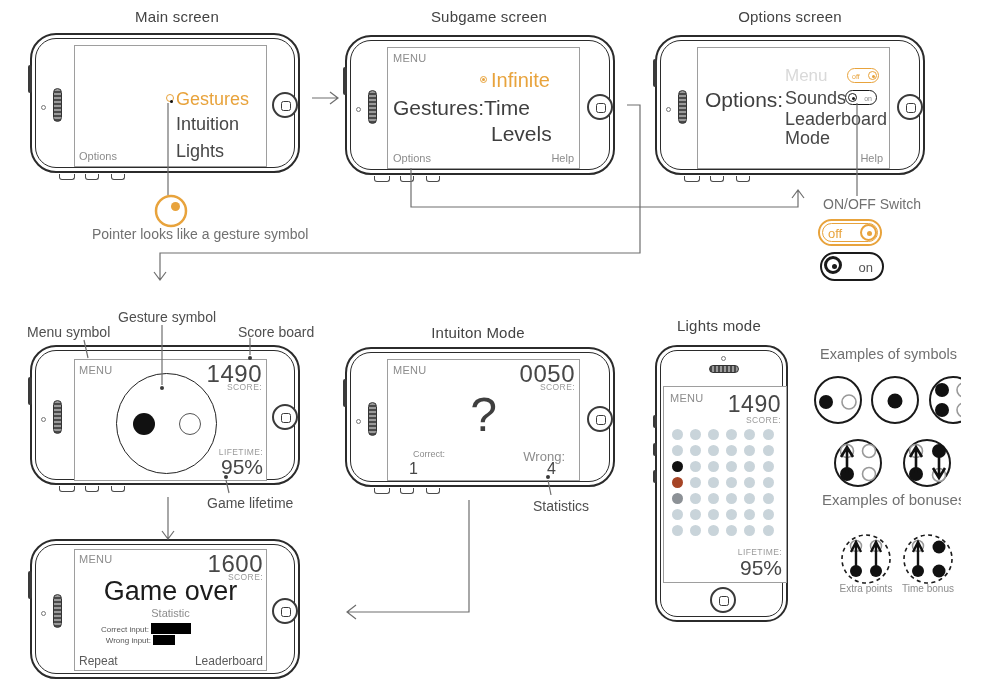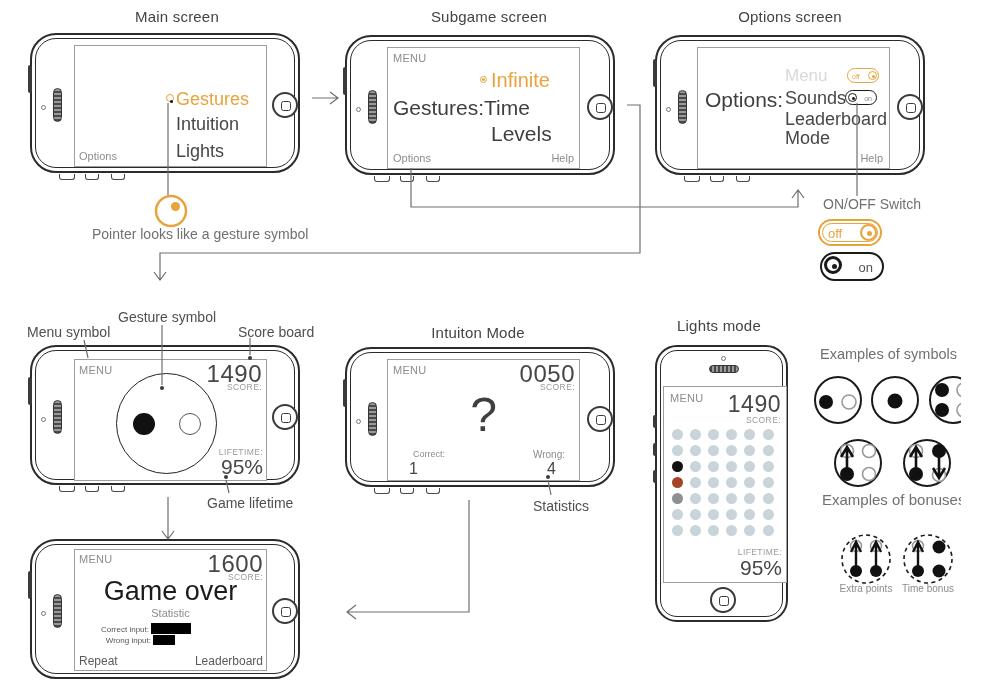--- a/index.html
+++ b/index.html
@@ -222,21 +222,21 @@
     <div class="tab-b" style="left:27px;width:16px;"></div>
     <div class="tab-b" style="left:53px;width:14px;"></div>
     <div class="tab-b" style="left:79px;width:14px;"></div>
     <div class="screen" style="left:40px;top:10px;">
       <div class="tx menu-lbl" style="left:5px;top:5px;">MENU</div>
       <div class="tx score" style="right:4px;top:2px;">0050</div>
       <div class="tx score-sub" style="right:4px;top:23px;">SCORE:</div>
       <div class="tx" style="left:0;right:0;top:31px;text-align:center;font-size:48px;color:#3f3f3f;">?</div>
       <div class="tx" style="left:13px;top:90px;font-size:9px;color:#8c8c8c;padding-left:12px;">Correct:</div>
       <div class="tx" style="left:21px;top:101px;font-size:16px;color:#474747;">1</div>
-      <div class="tx" style="right:14px;top:90px;font-size:10px;color:#8c8c8c;margin-left:28px;">Wrong:</div>
+      <div class="tx" style="right:14px;top:90px;font-size:13px;color:#8c8c8c;margin-left:28px;">Wrong:</div>
       <div class="tx" style="right:23px;top:101px;font-size:16px;color:#474747;">4</div>
     </div>
   </div>
 
   <div class="phone-l" style="left:30px;top:539px;">
     <div class="side-btn" style="top:30px;"></div>
     <div class="cam-l"></div>
     <div class="speaker-v"></div>
     <div class="home-l"></div>
     <div class="screen" style="left:42px;top:8px;">

